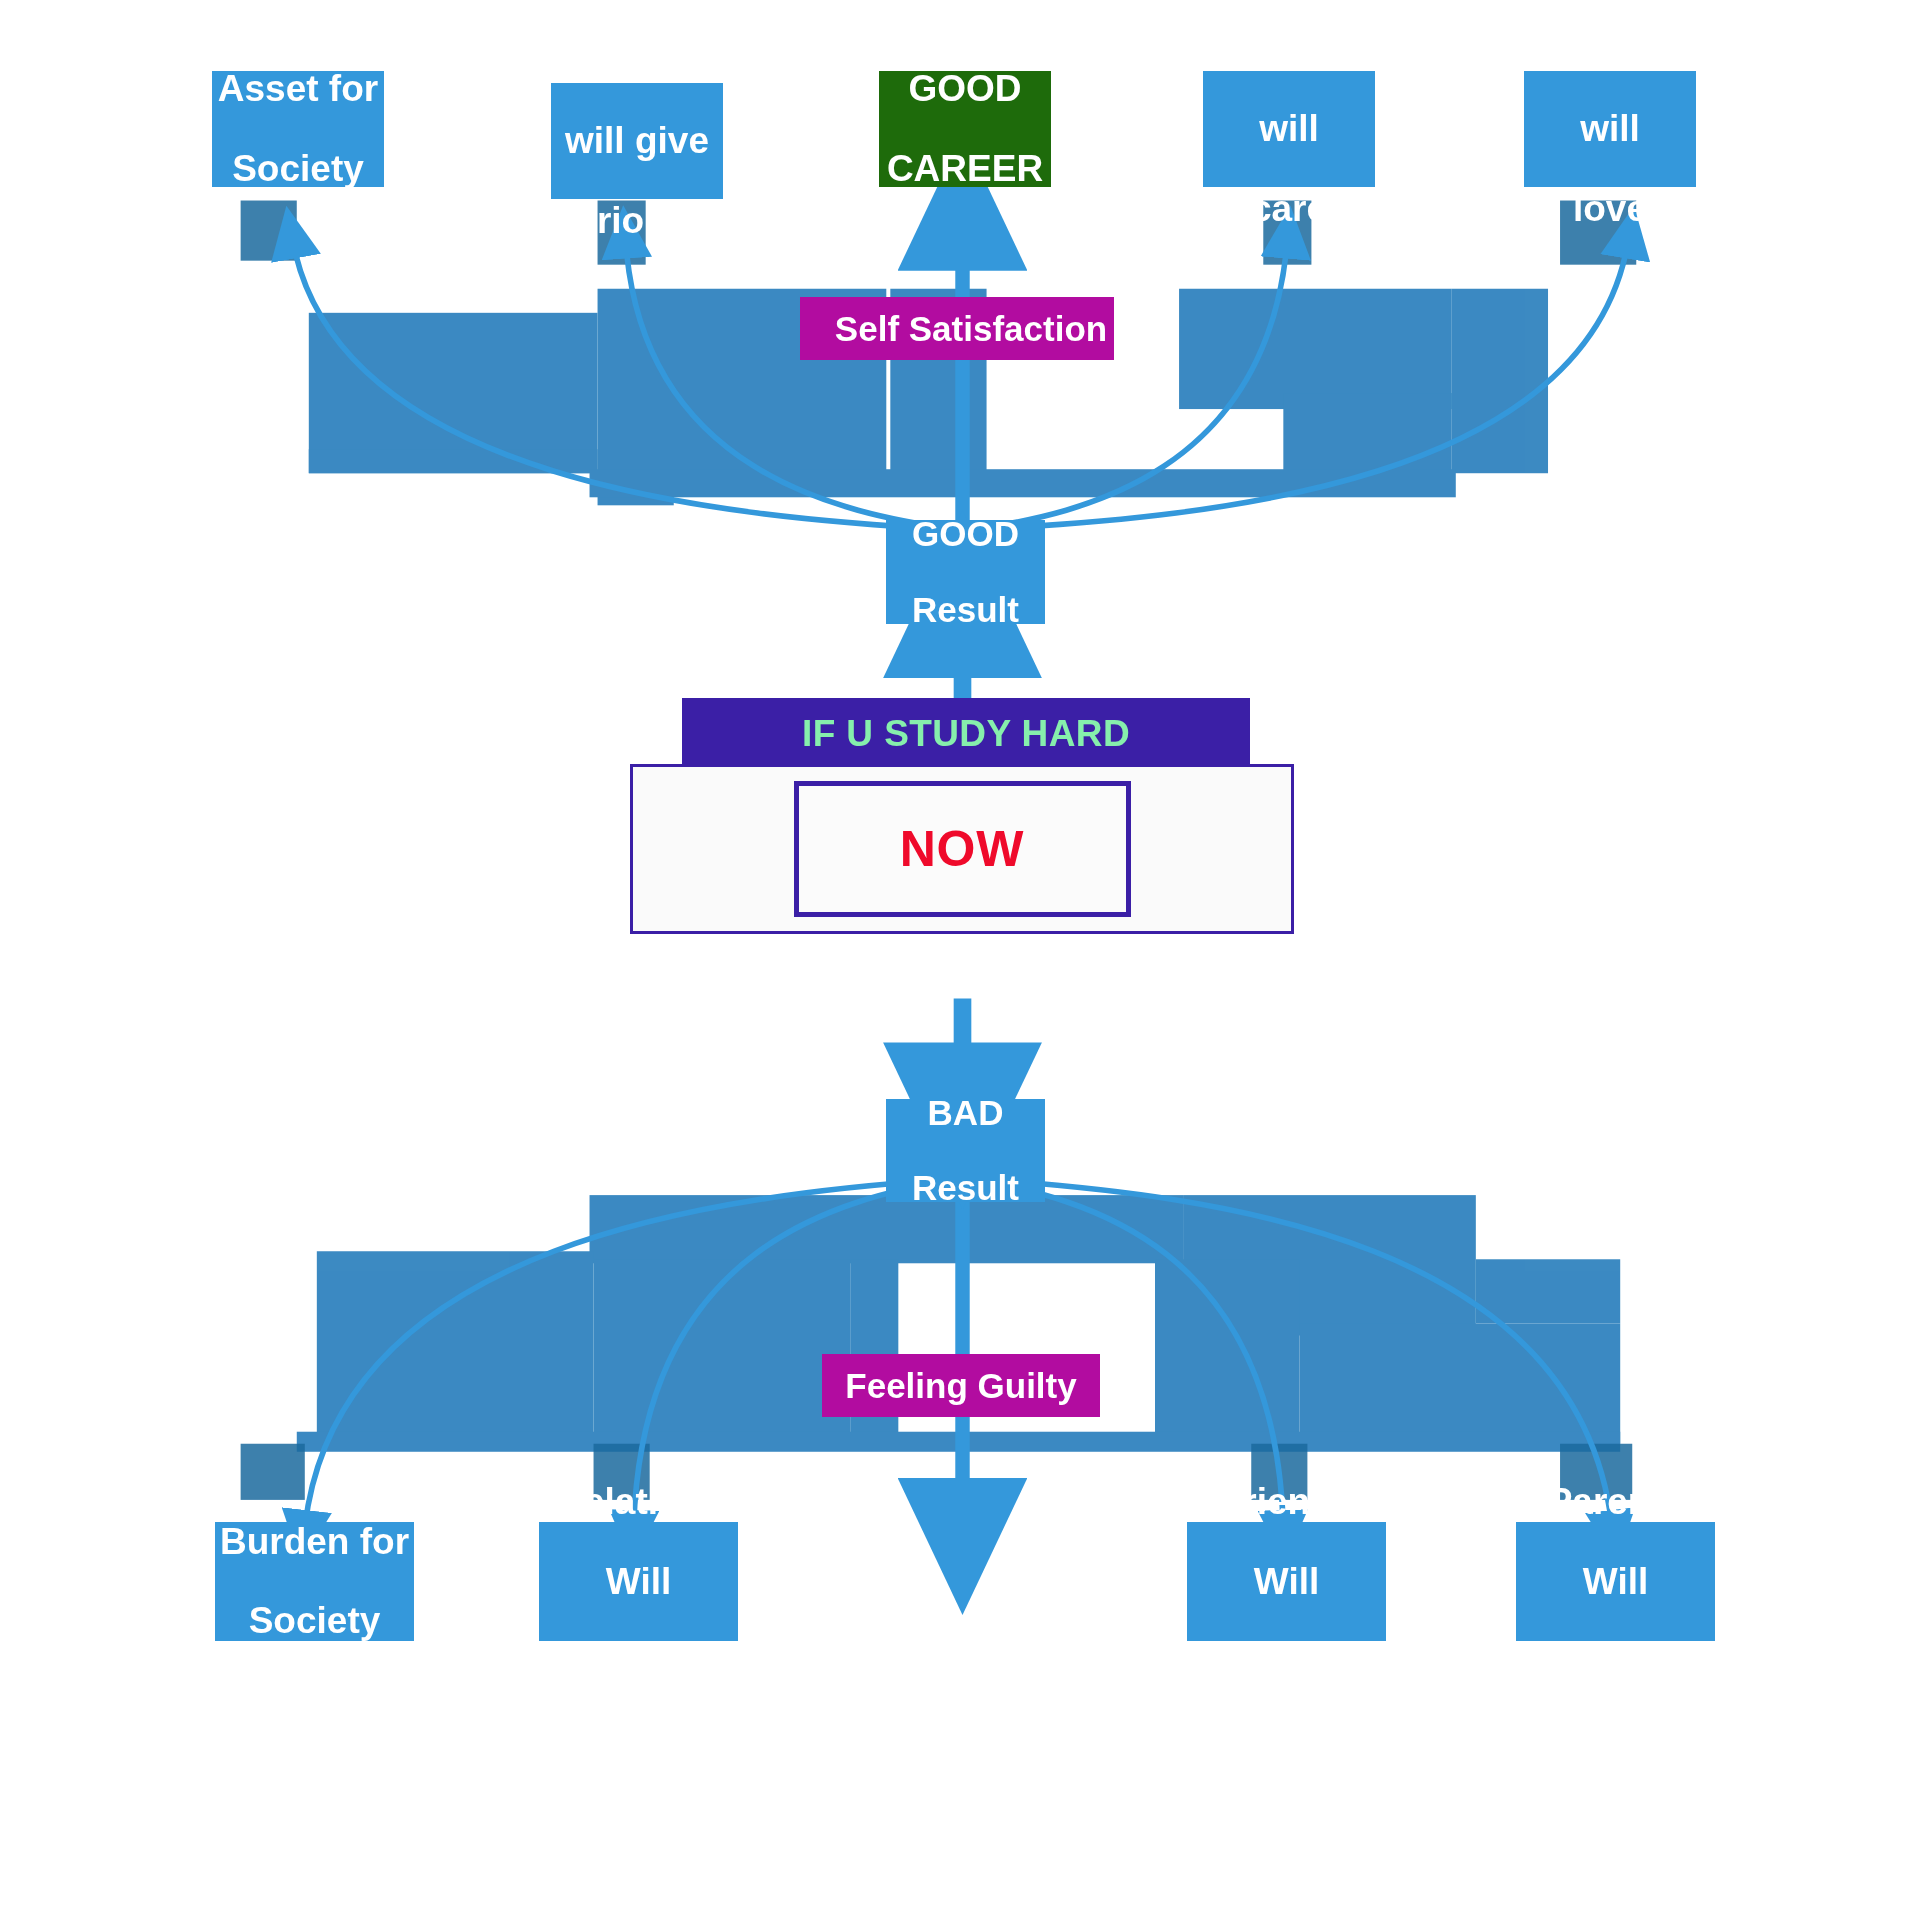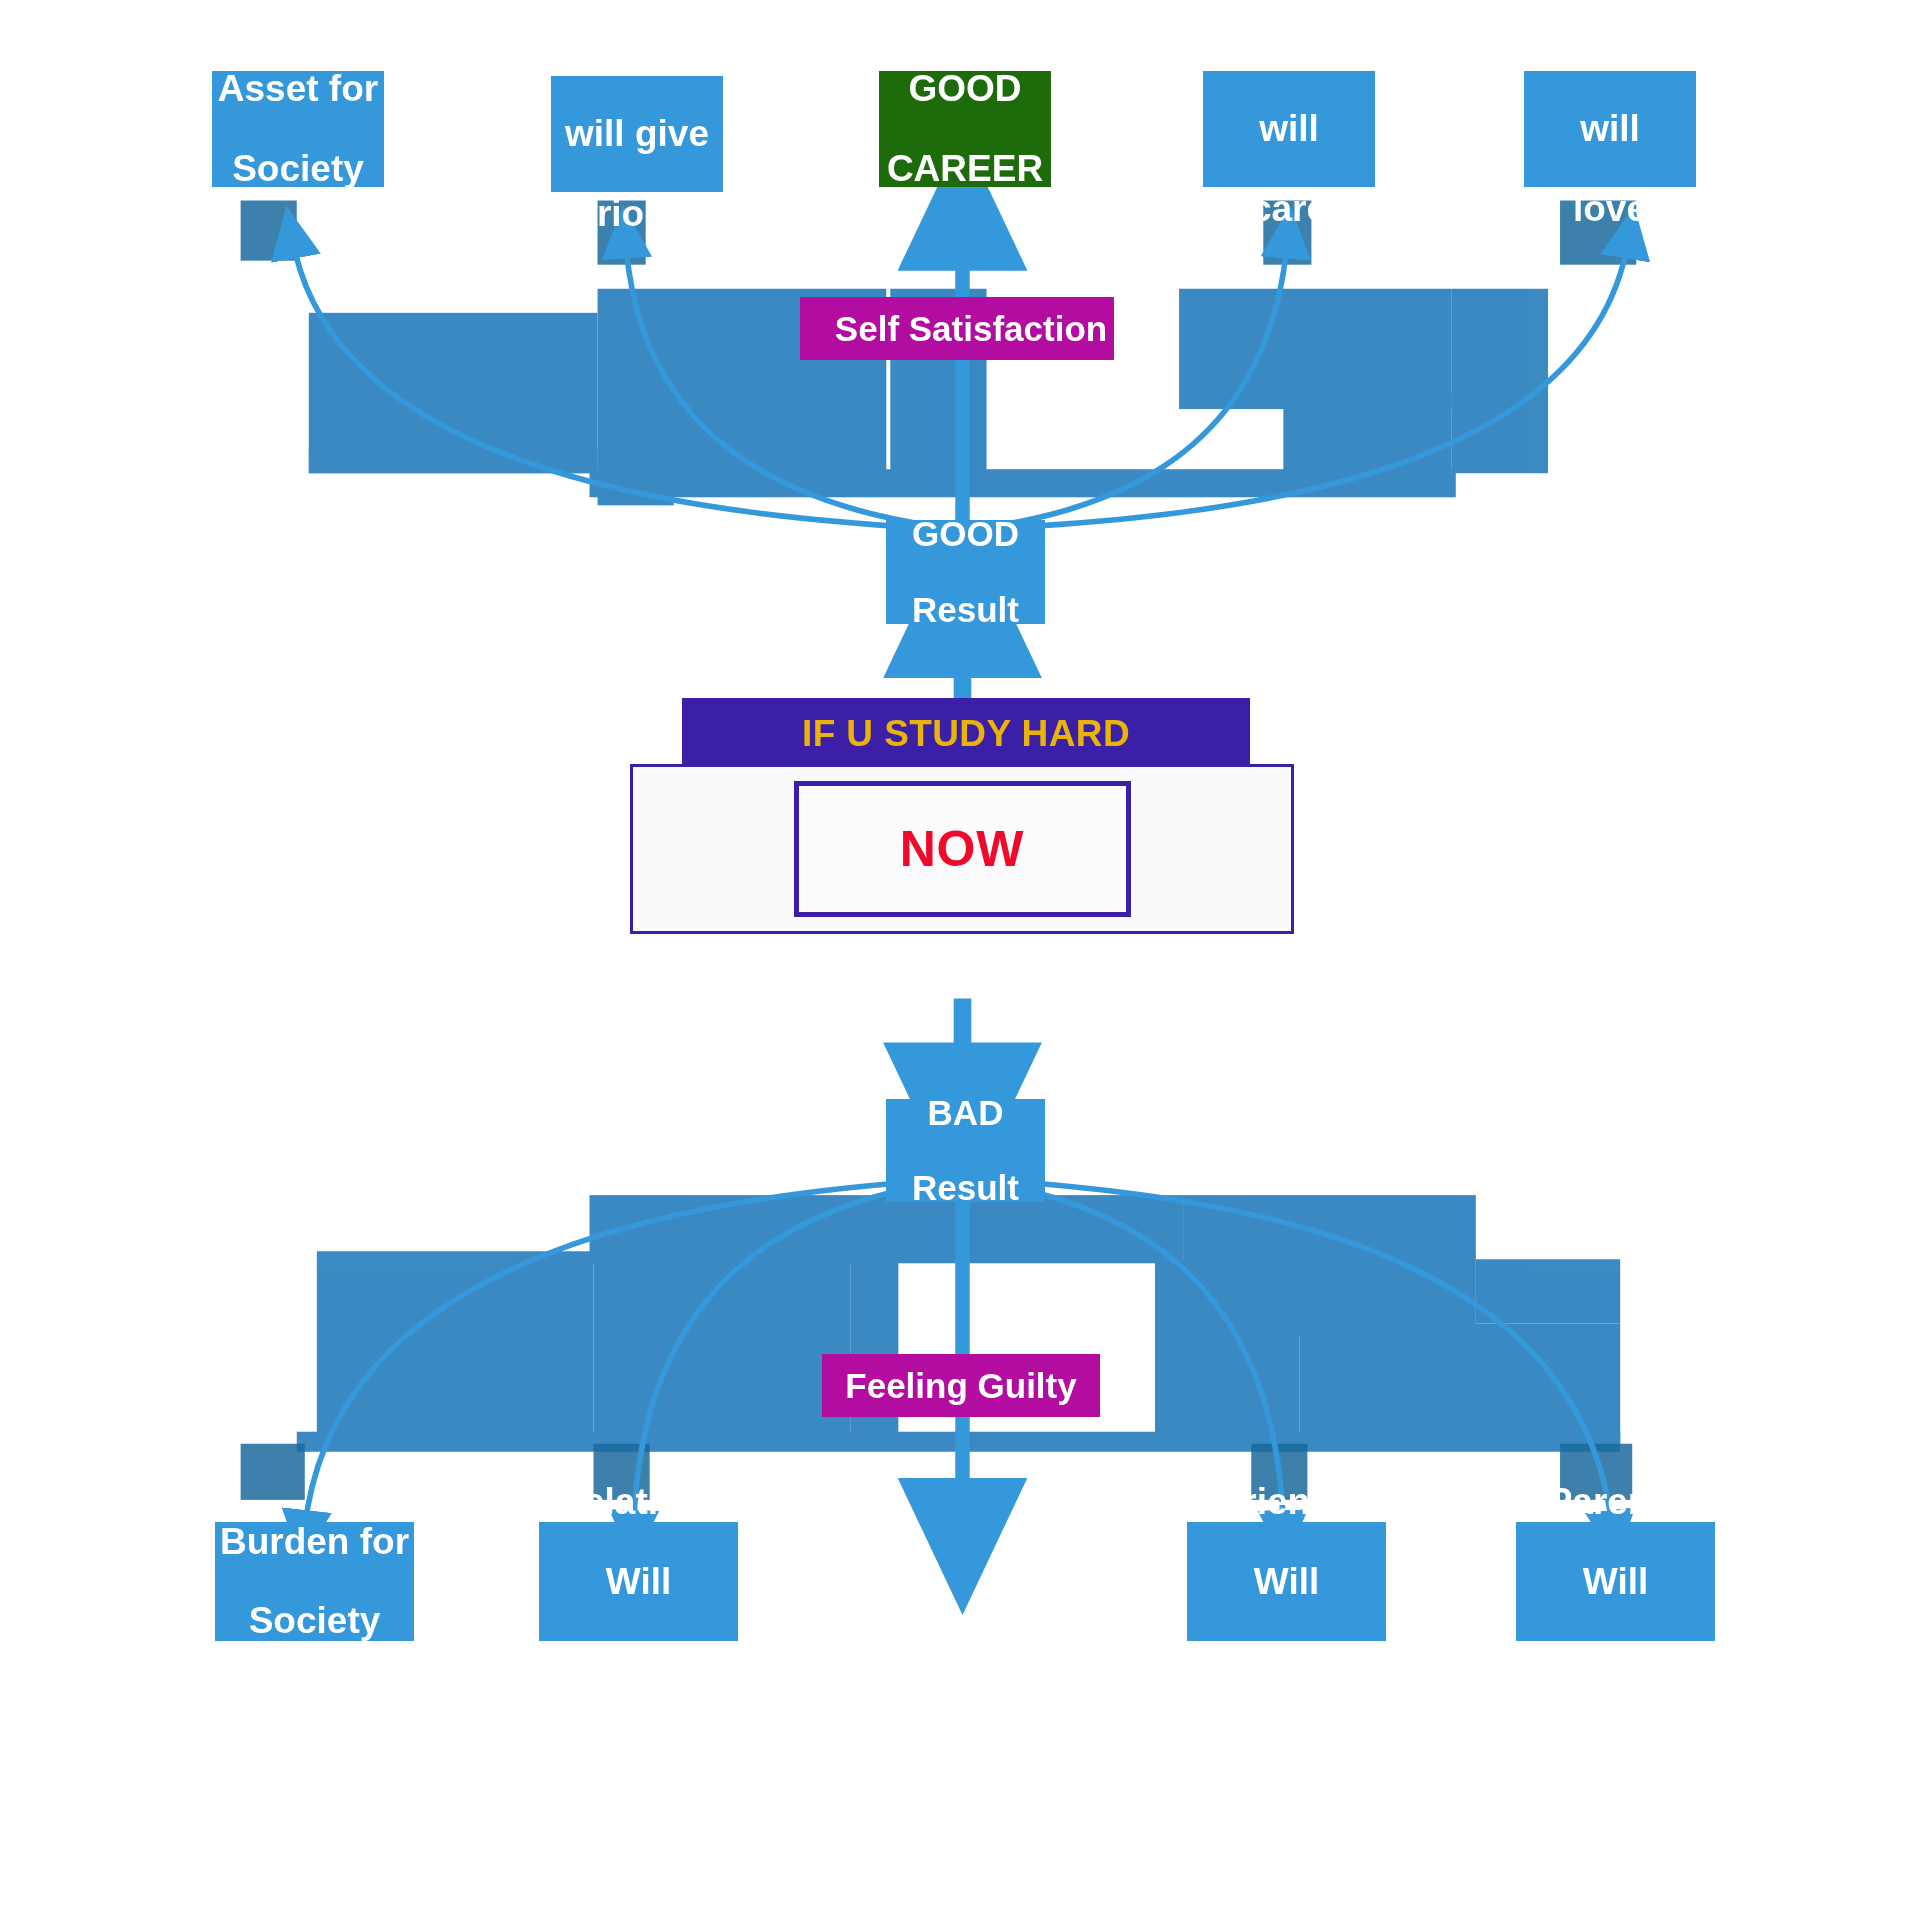--- a/index.html
+++ b/index.html
@@ -11,21 +11,21 @@
         box-sizing:border-box;z-index:5;}
   .node span{display:block;width:100%;}
   .blue{background:#3498db;}
   .green{background:#1e6b0b;}
   .red{background:#ea0a1e;}
   .magenta{background:#b20ca0;}
   .f46{font-size:37px;}
   .f44{font-size:35px;}
 
   
-  .purplebar{position:absolute;background:#3b1fa6;color:#eab308;font-weight:bold;
+  .purplebar{position:absolute;background:#3b1fa6;color:#86efac;font-weight:bold;
              font-size:37px;display:flex;align-items:center;justify-content:center;
              letter-spacing:0.4px;z-index:6;box-sizing:border-box;}
   .nowouter{position:absolute;background:#fafafa;border:3.2px solid #3b1fa6;z-index:7;
             box-sizing:border-box;display:flex;align-items:center;justify-content:center;}
   .nowinner{width:337px;height:136px;border:5.6px solid #3b1fa6;background:#fbfbfb;
             display:flex;align-items:center;justify-content:center;box-sizing:border-box;}
   .nowtext{color:#ef0a2b;font-weight:bold;font-size:50px;letter-spacing:0.8px;}
 </style>
 </head>
 <body>
@@ -98,21 +98,21 @@
     <line x1="1200" y1="1245" x2="1200" y2="1370" stroke="#3498db" stroke-width="22" marker-end="url(#ahD)"></line>
   </svg>
 
   <div class="node blue f46" style="left:212px;top:71px;width:172px;height:116px;">
     <span>
       <span>Asset for</span><br>
       <span>Society</span>
     </span>
   </div>
 
-  <div class="node blue f46" style="left:551px;top:76px;width:172px;height:116px;">
+  <div class="node blue f46" style="left:551px;top:83px;width:172px;height:116px;">
     <span>
       <span>Relatives</span><br>
       <span>will give</span><br>
       <span>Priority</span>
     </span>
   </div>
 
   <div class="node green f46" style="left:879px;top:71px;width:172px;height:116px;">
     <span>
       <span>GOOD</span><br>

